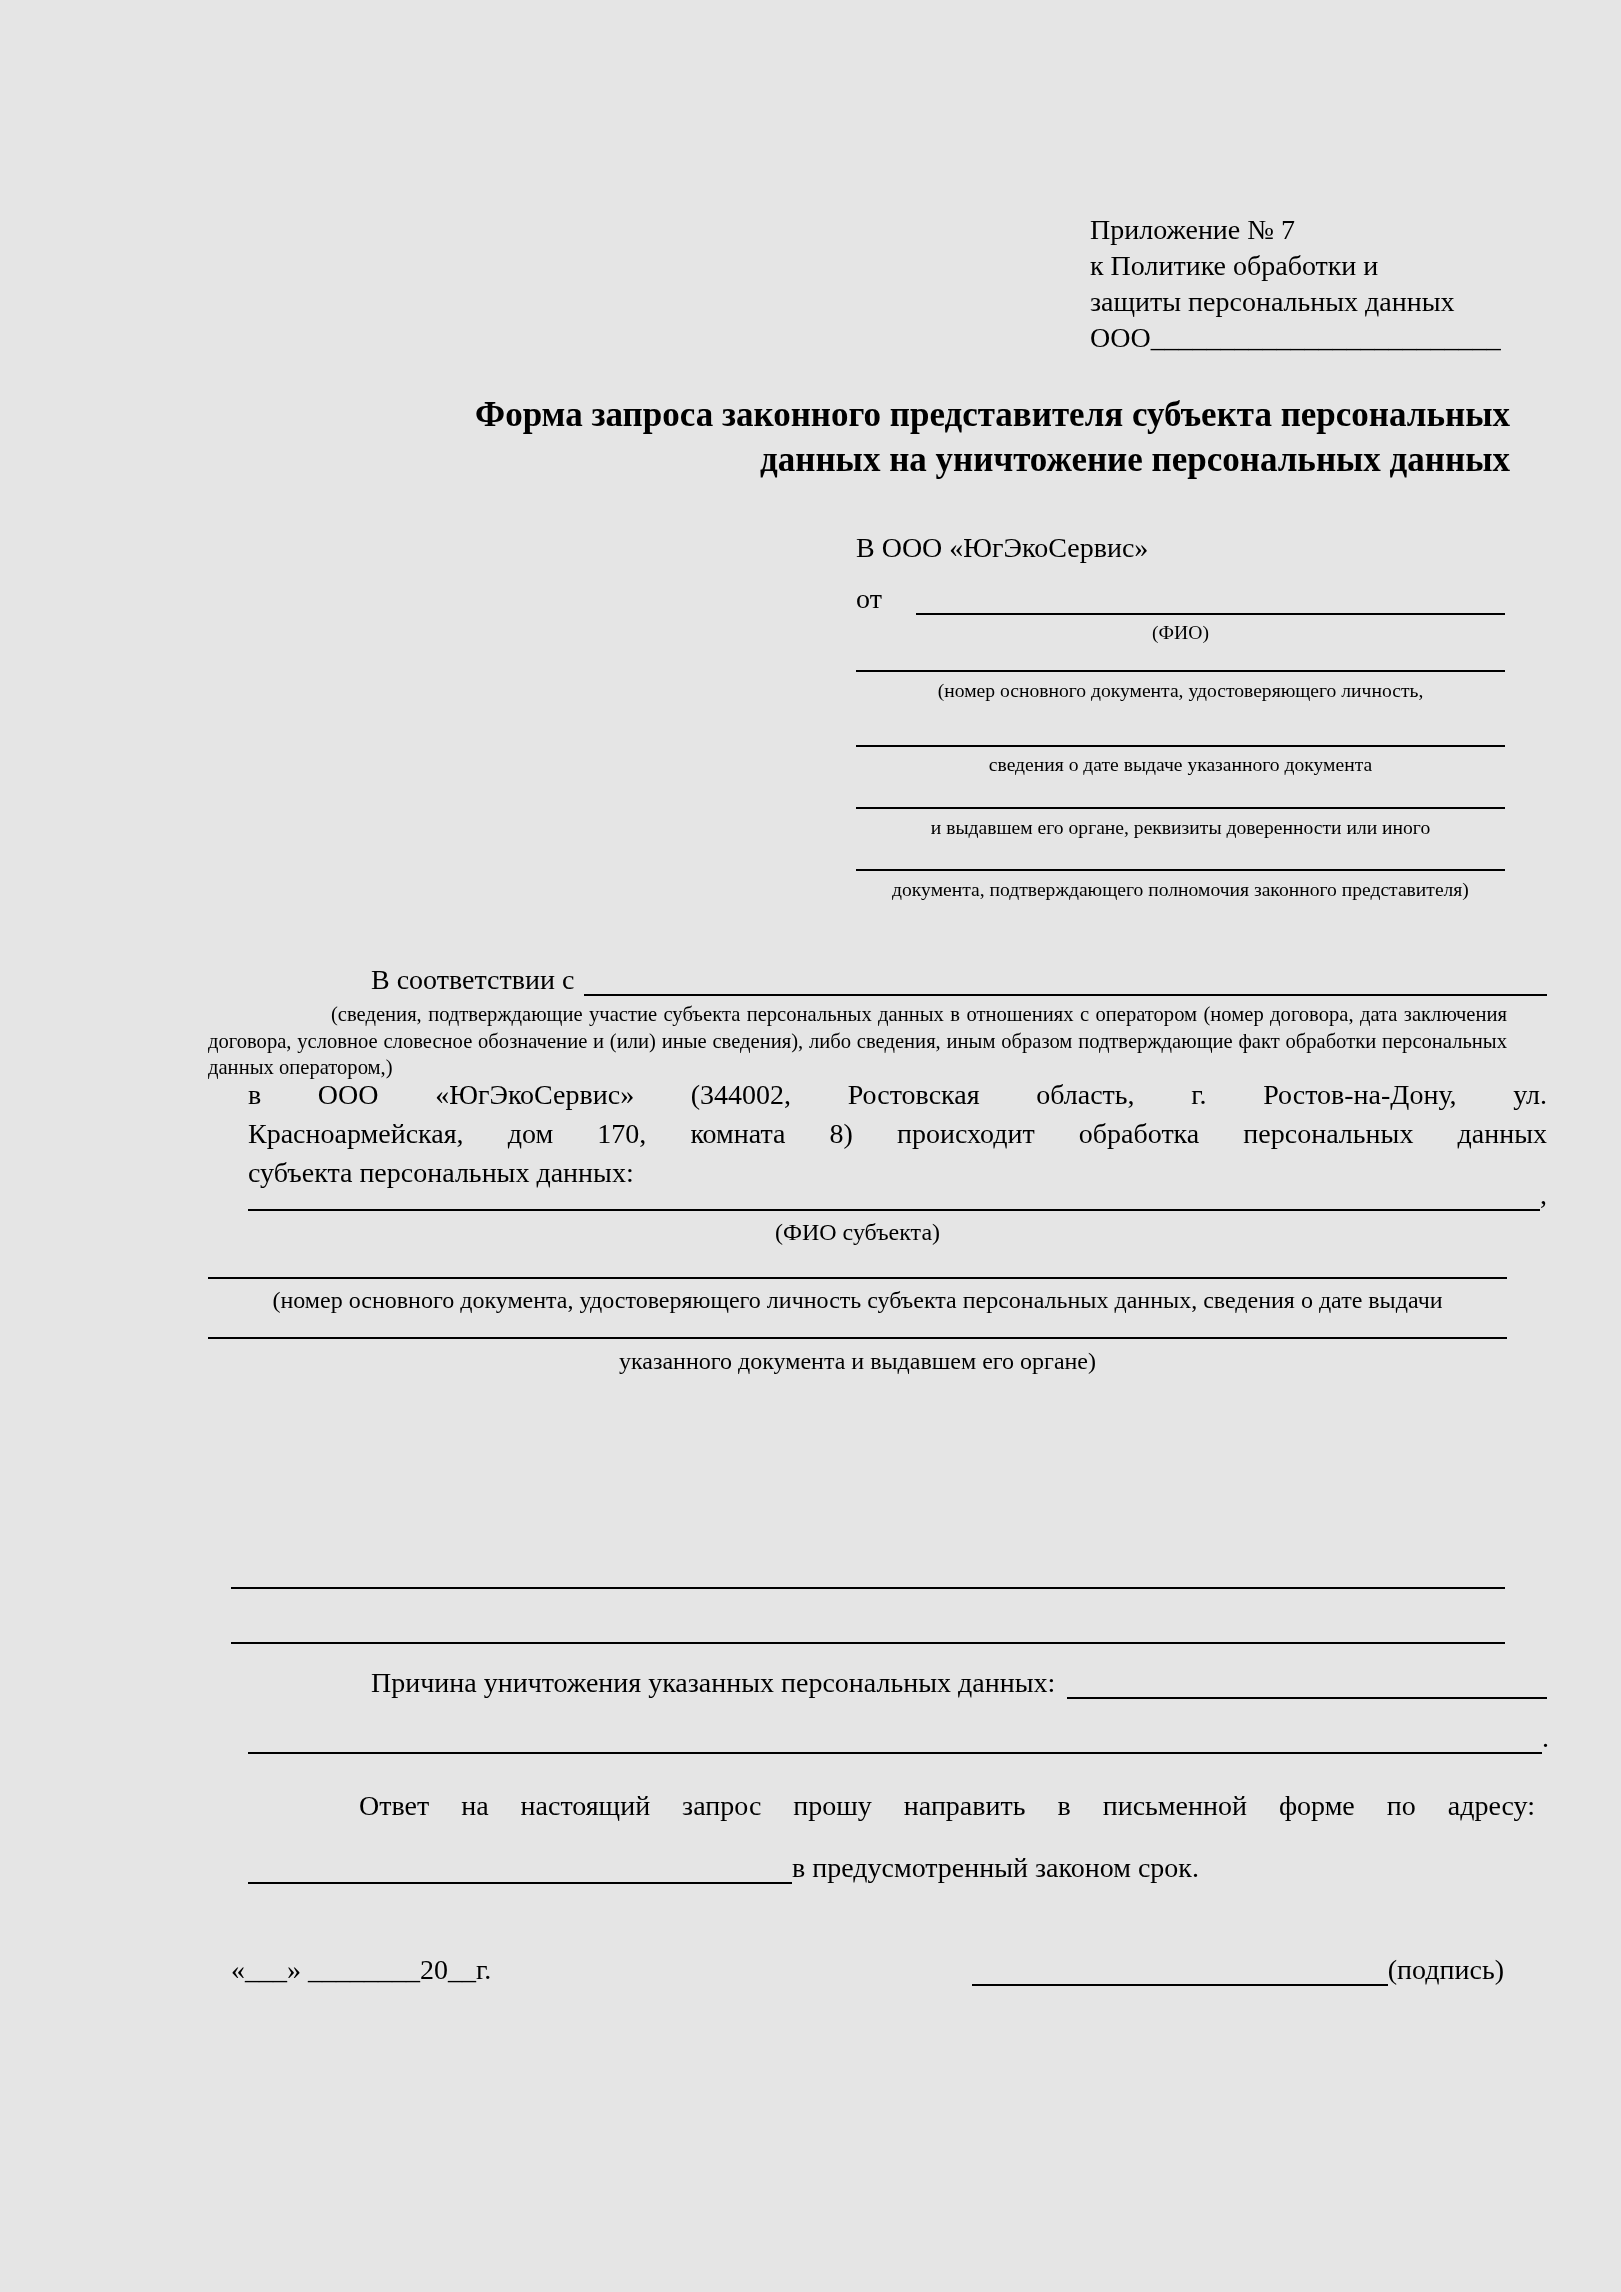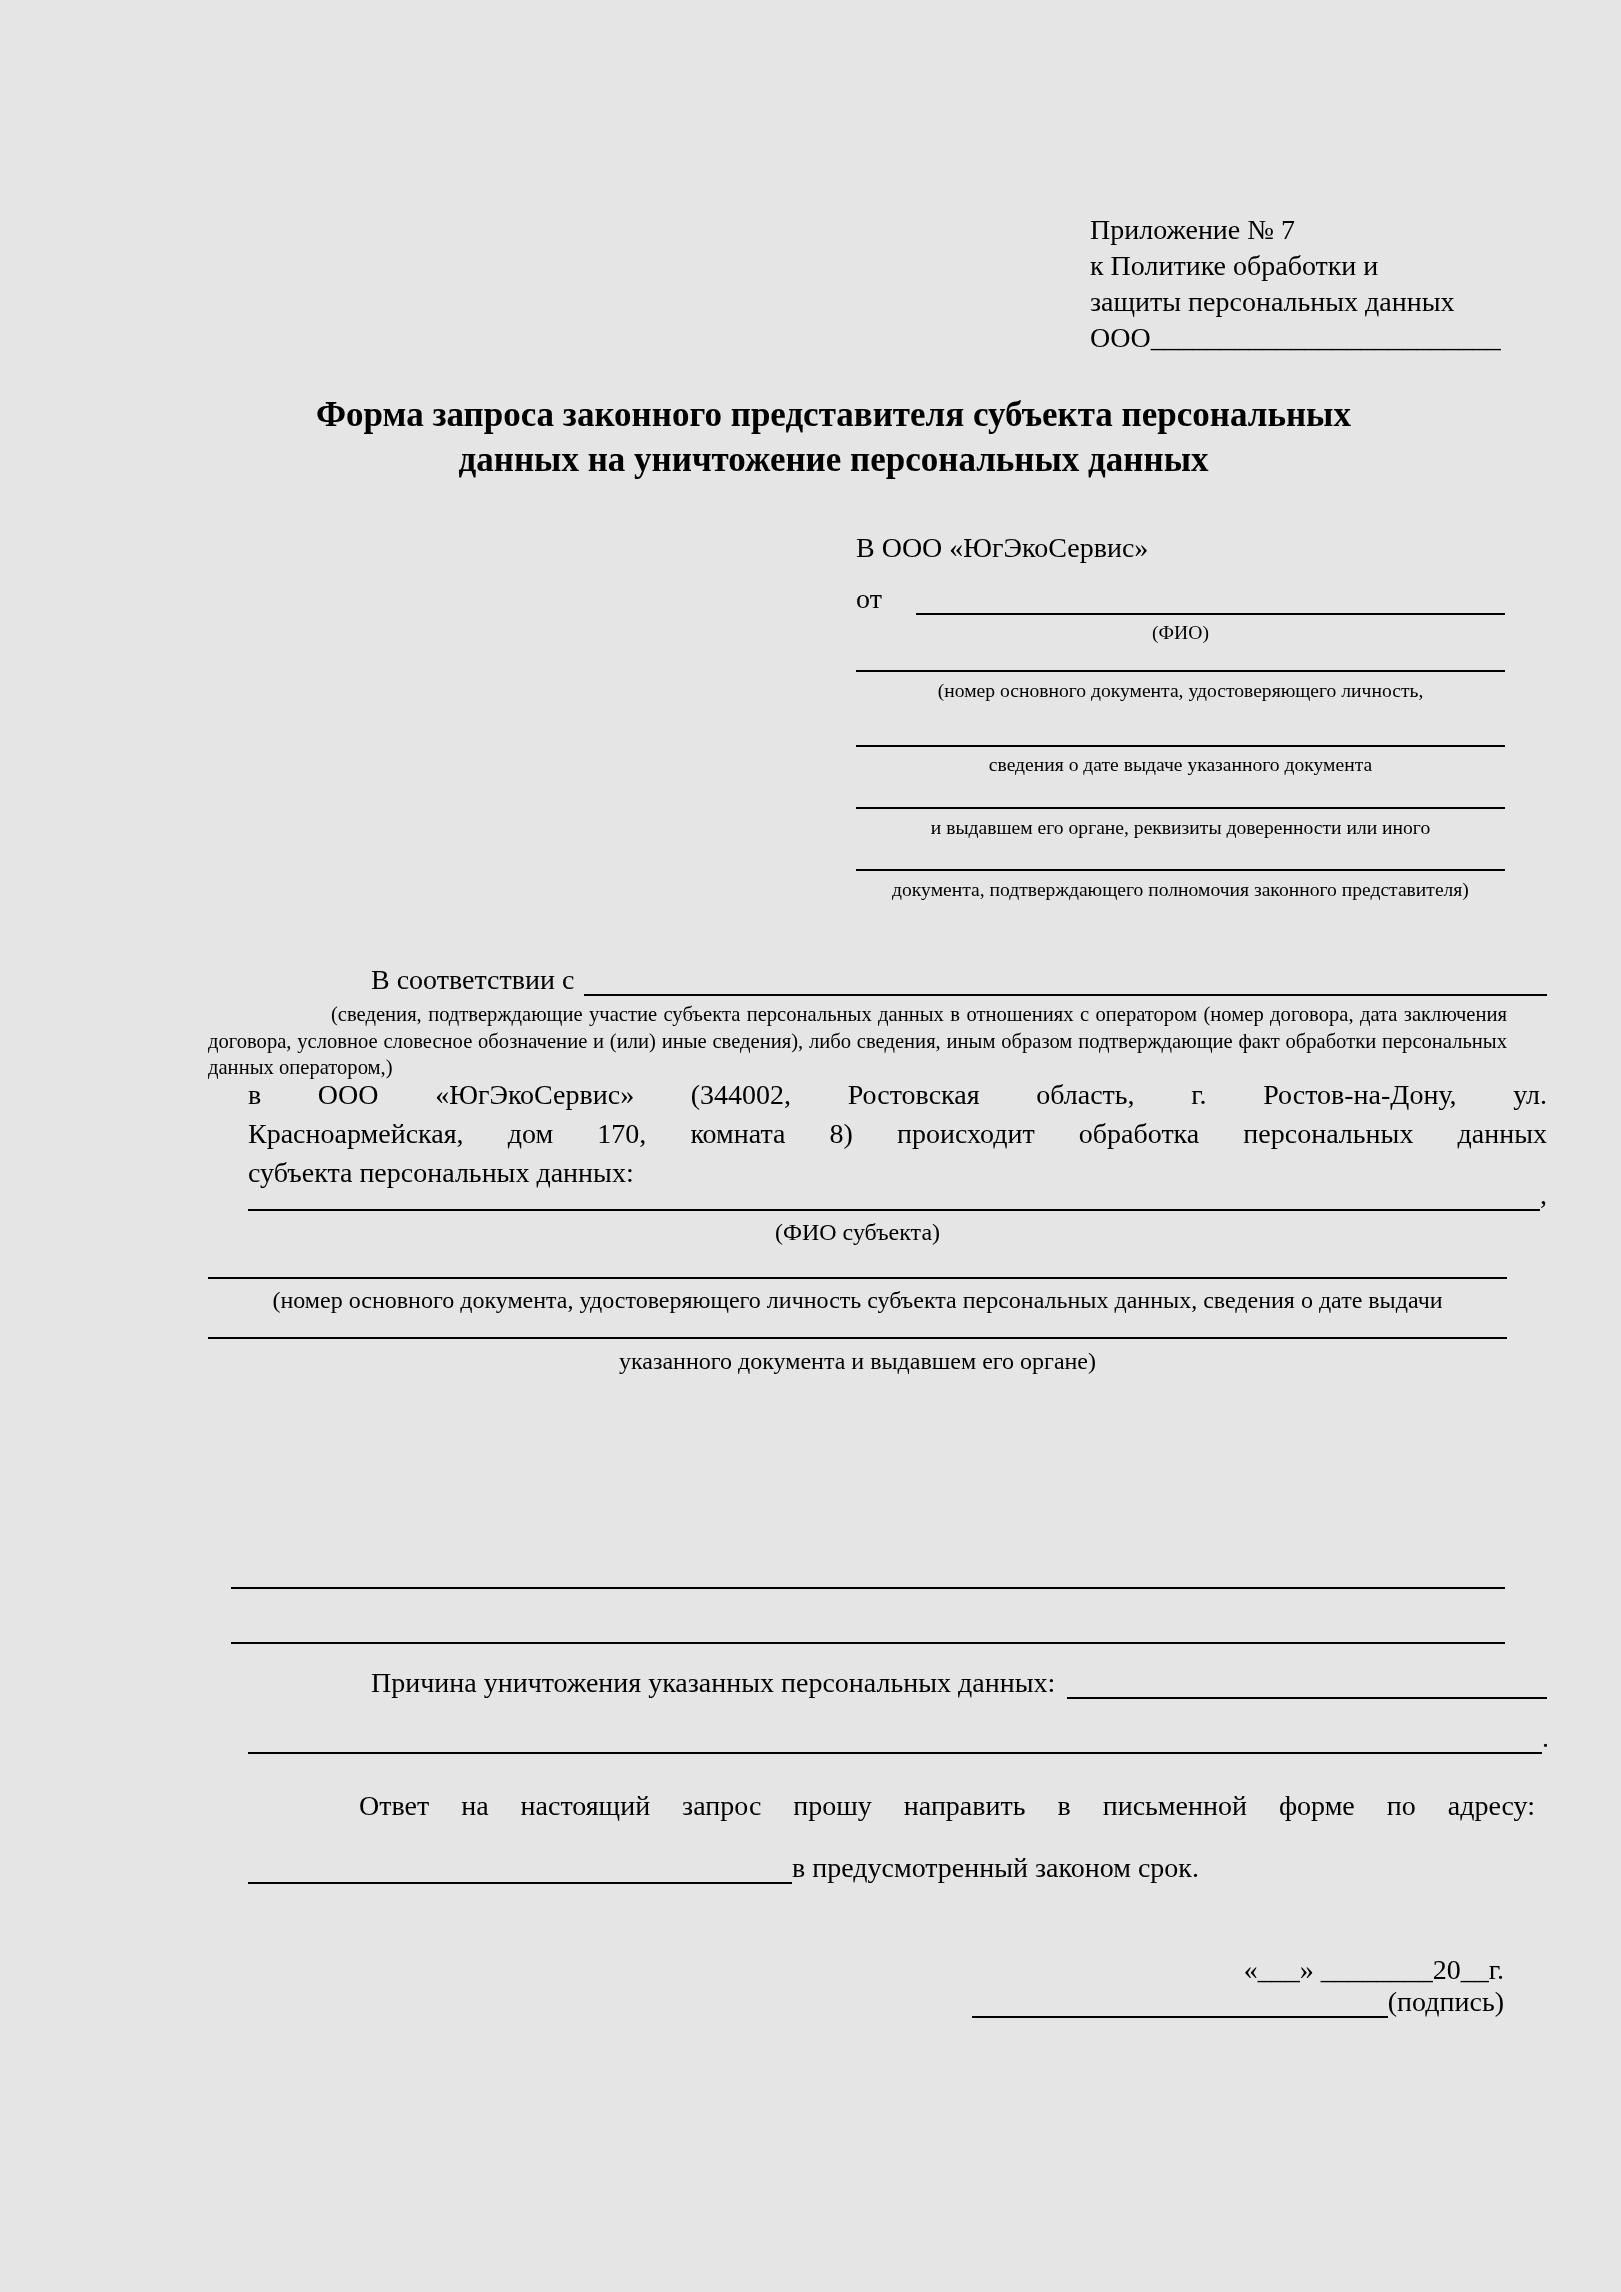--- a/index.html
+++ b/index.html
@@ -11,21 +11,21 @@
     color:#000000;
     font-family:"Liberation Serif", "DejaVu Serif", serif;
     overflow:hidden;
   }
   .abs { position:absolute; }
 
   
   .header-block { left:1090px; top:212px; font-size:28px; line-height:36px; white-space:nowrap; }
 
   
-  .title { left:157px; top:392px; width:1353px; text-align:center; font-weight:bold; font-size:35px; line-height:45px; }
+  .title { left:157px; top:392px; width:1353px; text-align:right; font-weight:bold; font-size:35px; line-height:45px; }
 
   
   .addressee { left:856px; top:532px; width:649px; font-size:28px; }
   .addressee .to { position:absolute; top:0; left:0; white-space:nowrap; }
   .from-row { position:absolute; top:50px; left:0; right:0; display:flex; align-items:flex-end; height:33px;gap:24px; }
   .from-row .uline { flex:1; border-bottom:2.9px solid #000; height:29px; margin-left:9.8px; }
   .addressee .cap {
     position:absolute; left:50%; transform:translateX(-50%);
     font-size:19.6px; white-space:nowrap; text-align:center;
   }
@@ -43,21 +43,21 @@
   .accordance { left:208px; top:963px; width:1299px; height:33px; padding-left:123px; box-sizing:border-box; }
   .note { left:208px; top:1001px; width:1299px; font-size:20.6px; line-height:26.5px; text-align:justify; text-indent:123px; }
   .operator { left:208px; top:1075px; width:1299px; line-height:39px; }
   .fio-row { left:208px; top:1176px; width:1299px; height:35px; }
   .demand { left:208px; top:1391px; width:1299px; line-height:56px; }
   .reason-row { left:208px; top:1666px; width:1299px; height:33px; padding-left:123px; box-sizing:border-box; }
   .period-row { left:208px; top:1719px; width:1301px; height:35px; }
   .answer1 { left:196px; top:1790px; width:1299px; }
   .answer2 { left:208px; top:1845px; width:1299px; height:39px; }
   .answer2 .addr-line { width:544px; border-bottom:2.9px solid #000; height:29px; }
-  .footer-row { left:231px; top:1954px; width:1273px; display:flex; justify-content:space-between; align-items:flex-end; font-size:28px;flex-direction:column; }
+  .footer-row { left:231px; top:1954px; width:1273px; display:flex; justify-content:space-between; align-items:flex-end; font-size:28px; }
   .sig-group { display:flex; align-items:flex-end; }
   .sig-line { width:416px; border-bottom:2.9px solid #000; height:29px; }
 </style>
 </head>
 <body>
 
 <div class="page">
 
   <div class="abs header-block">
     <div>Приложение № 7</div>

